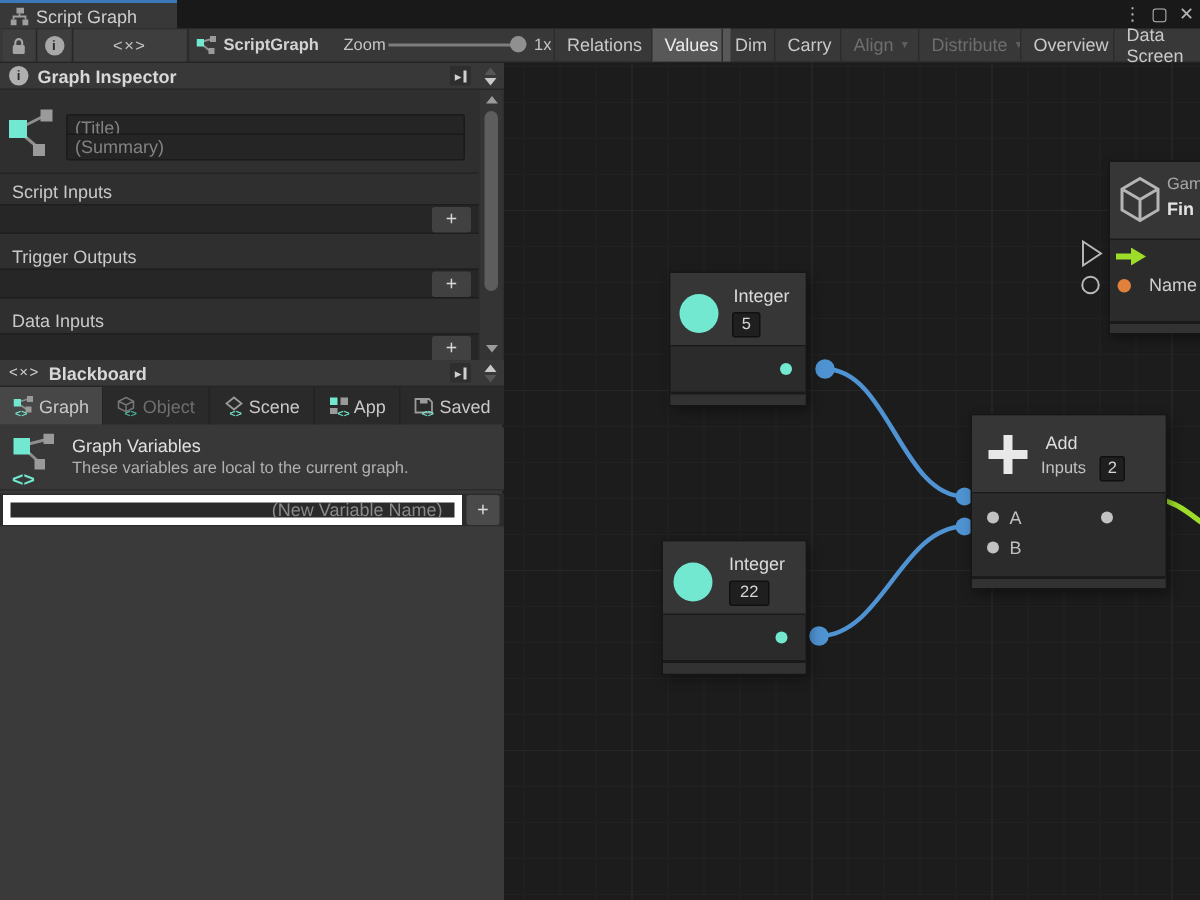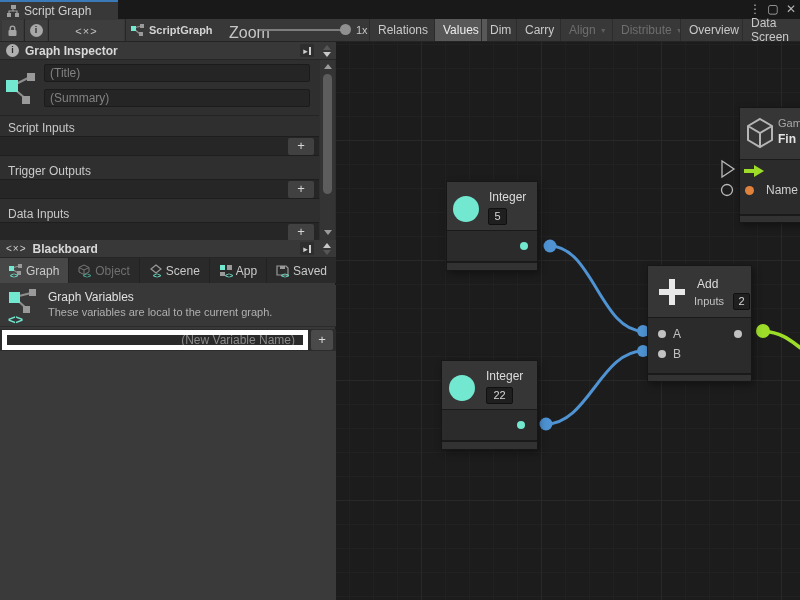--- a/index.html
+++ b/index.html
@@ -14,21 +14,21 @@
     border-top:2px solid #3c79b8; display:flex; align-items:center; padding-left:7px; gap:5px; }
   #doc-tab .lbl { color:#cfcfcf; font-size:12px; }
   .win-ctrl { top:2px; color:#b4b4b4; font-size:12px; width:14px; text-align:center; cursor:default; }
 
   
   #toolbar { left:0; top:19px; width:800px; height:23px; background:#383838; border-bottom:1px solid #242424; }
   .tbtn { position:absolute; top:1px; height:21px; display:flex; align-items:center; justify-content:center;
     background:#3e3e3e; color:#c9c9c9; font-size:12px; }
   .tsep { position:absolute; top:0; width:1px; height:23px; background:#272727; }
   #sg-label { color:#d2d2d2; font-size:11px;font-weight:bold; }
-  #zoom-label { color:#c6c6c6; font-size:16px; }
+  #zoom-label { color:#c6c6c6; font-size:11px; }
   #zoom-line { top:10px; height:2px; background:#7d7d7d; }
   #zoom-handle { top:5px; width:11px; height:11px; border-radius:50%; background:#909090; }
   #zoom-value { color:#c6c6c6; font-size:11px; }
   .mbtn { position:absolute; top:0; height:22px; display:flex; align-items:center; gap:4px;
     padding:0 8px; color:#c9c9c9; font-size:12px; border-left:1px solid #2c2c2c; }
   .mbtn.active { background:#585858; color:#ececec; }
   .mbtn.disabled { color:#6e6e6e; }
   .caret { font-size:7px; color:#8a8a8a; }
   .mbtn.disabled .caret { color:#5e5e5e; }
 
@@ -185,21 +185,21 @@
       <div class="tri-dn" style="right:5px;top:10px"></div>
     </div>
 
     <div id="insp-content" class="abs">
       <svg class="abs" style="left:5px;top:10px" width="34" height="36" viewBox="0 0 34 36">
         <path d="M7 16 L25 7 M7 17 L21 29" stroke="#8e8e8e" stroke-width="2"></path>
         <rect x="1" y="10" width="12" height="12" fill="#72e8d0"></rect>
         <rect x="22" y="3" width="8" height="8" fill="#9a9a9a"></rect>
         <rect x="17" y="26" width="8" height="8" fill="#9a9a9a"></rect>
       </svg>
-      <input class="field" style="top: 4px;" placeholder="(Title)">
+      <input class="field" style="top: 16px;" placeholder="(Title)">
       <input class="field" style="top: 29px;" placeholder="(Summary)">
 
       <div style="position:absolute;left:0;top:55px;width:319px;height:1px;background:#242424"></div>
       <span class="sec-label" style="top:61px">Script Inputs</span>
       <div class="sec-bar" style="top:76px">
         <div class="add-btn">+</div>
       </div>
       <span class="sec-label" style="top:104px">Trigger Outputs</span>
       <div class="sec-bar" style="top:119px">
         <div class="add-btn">+</div>
@@ -314,21 +314,21 @@
     <div class="node" style="left:106px;top:319px;width:95px;height:88px">
       <div class="node-head" style="height:49px">
         <div class="teal-circle" style="left:7px;top:14px;width:26px;height:26px"></div>
         <span class="node-title" style="left:44px;top:8px">Integer</span>
         <div class="vbox" style="left:44px;top:26px;width:27px;height:17px">22</div>
       </div>
       <div class="port" style="left:75px;top:60px;width:8px;height:8px;background:#72e8d0"></div>
       <div class="node-foot"></div>
     </div>
 
-    <div class="node" style="left:312px;top:224px;width:103px;height:115px">
+    <div class="node" style="left:312px;top:235px;width:129px;height:115px">
       <div class="node-head" style="height:52px">
         <svg class="abs" style="left:9px;top:11px" width="30" height="30" viewBox="0 0 30 30">
           <path d="M15 2 V28 M2 15 H28" stroke="#e8e8e8" stroke-width="6"></path>
         </svg>
         <span class="node-title" style="left:49px;top:11px">Add</span>
         <span class="node-title" style="left:46px;top:29px;font-size:11px;color:#c2c2c2">Inputs</span>
         <div class="vbox" style="left:85px;top:27px;width:17px;height:17px">2</div>
       </div>
       <div class="port" style="left:10px;top:64px;width:8px;height:8px;background:#c2c2c2"></div>
       <span class="port-label" style="left:25px;top:61px">A</span>

